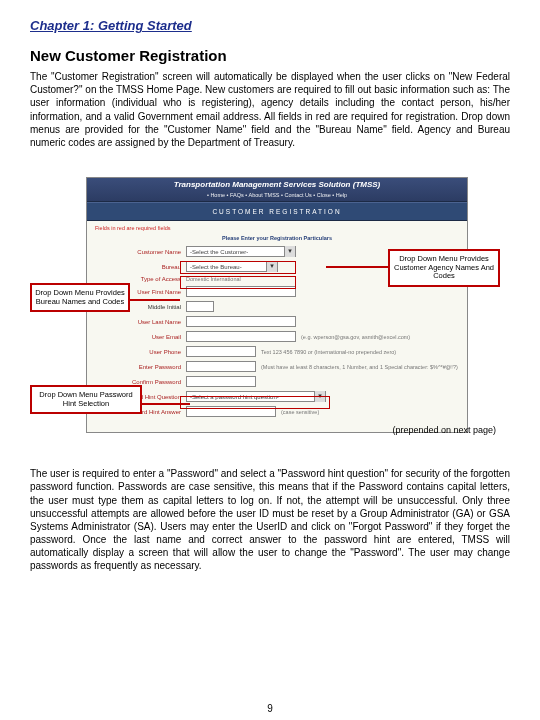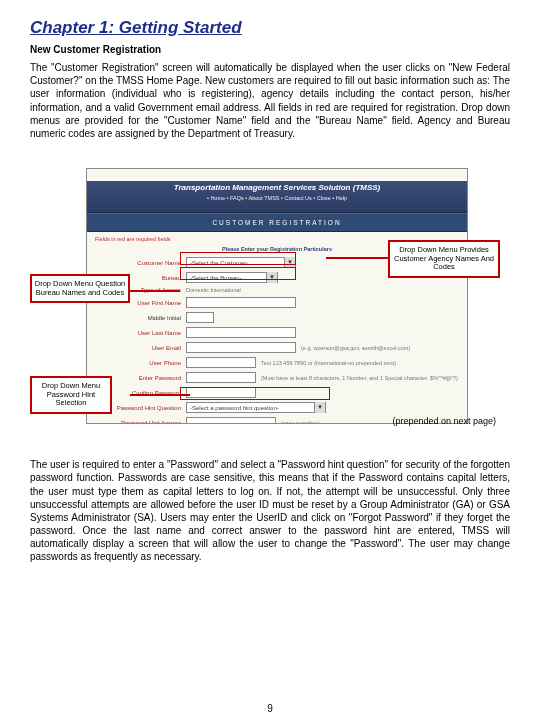--- a/index.html
+++ b/index.html
@@ -10,27 +10,27 @@
     font-family: Arial, Helvetica, sans-serif;
     padding: 18px 30px 8px 30px;
     font-size: 10px;
     color: #000;
     position: relative;
   }
   .chap-title {
     color: #1d2e8c;
     font-weight: bold;
     text-decoration: underline;
-    font-size: 17px;
+    font-size: 13px;
     font-style: italic;
-    margin-bottom: 6px;
+    margin-bottom: 14px;
   }
   .section-title {
     font-weight: bold;
-    font-size: 10px;
+    font-size: 15px;
     margin-bottom: 6px;
   }
   .para {
     font-size: 10px;
     line-height: 1.32;
     text-align: justify;
     margin-bottom: 10px;
   }
   .bold { font-weight: normal; }
   .fig-wrap {
@@ -45,29 +45,28 @@
     width: 382px;
     height: 256px;
     border: 1px solid #888;
     background: #f8f8f1;
     overflow: hidden;
     font-size: 7px;
   }
   .ss-header {
     background: linear-gradient(#3a4d7a,#2c3c63);
     color: #fff;
-    height: 32px;
+    height: 24px;
     border-bottom: 1px solid #1c2a45;
     text-align: center;
     font-style: italic;
     font-weight: bold;
     font-size: 8px;
     line-height: 14px;
     position: relative;
-    margin-top: 12px;
   }
   .ss-sub {
     font-style: normal;
     font-weight: normal;
     font-size: 5.5px;
     line-height: 7px;
     opacity: .9;
   }
   .ss-band {
     background: #2f4a75;
@@ -136,21 +135,21 @@
     background: #fff;
     font-size: 7.5px;
     padding: 4px 1px;
     text-align: center;
     font-family: Arial, sans-serif;
     line-height: 1.15;
     z-index: 5;
   }
   #co-agency { right: 10px; top: 82px; width: 112px; }
   #co-bureau { left: 0; top: 116px; width: 100px; }
-  #co-hint { left: 0; top: 218px; width: 82px; }
+  #co-hint { left: 0; top: 218px; width: 112px; }
   .line {
     position: absolute;
     background: #b00;
     z-index: 4;
   }
   #ln-agency { top: 99px; right: 122px; width: 62px; height: 2px; }
   #ln-bureau  { top: 132px; left: 100px; width: 50px; height: 2px; }
   #ln-hint    { top: 236px; left: 100px; width: 60px; height: 2px; }
   .highlight-box {
     position: absolute;
@@ -182,21 +181,21 @@
 <div class="chap-title">Chapter 1: Getting Started</div>
 <div class="section-title">New Customer Registration</div>
 
 <p class="para">
   <span>The "Customer Registration" screen will automatically be displayed when the user clicks on "New Federal Customer?" on the TMSS Home Page. New customers are required to fill out basic information such as: The user information (individual who is registering), agency details including the contact person, his/her information, and a valid Government email address. </span><span class="bold">All fields in red are required for registration.</span><span> Drop down menus are provided for the "Customer Name" field and the "Bureau Name" field. Agency and Bureau numeric codes are assigned by the Department of Treasury.</span>
 </p>
 
 <div class="fig-wrap">
 
   <div class="callout" id="co-agency">Drop Down Menu Provides Customer Agency Names And Codes</div>
-  <div class="callout" id="co-bureau">Drop Down Menu Question Bureau Names and Codes</div>
+  <div class="callout" id="co-bureau">Drop Down Menu Provides Bureau Names and Codes</div>
   <div class="callout" id="co-hint">Drop Down Menu Password Hint Selection</div>
 
   <div class="line" id="ln-agency"></div>
   <div class="line" id="ln-bureau"></div>
   <div class="line" id="ln-hint"></div>
 
   <div class="highlight-box" id="hb-customer"></div>
   <div class="highlight-box" id="hb-bureau"></div>
   <div class="highlight-box" id="hb-hint"></div>
 

